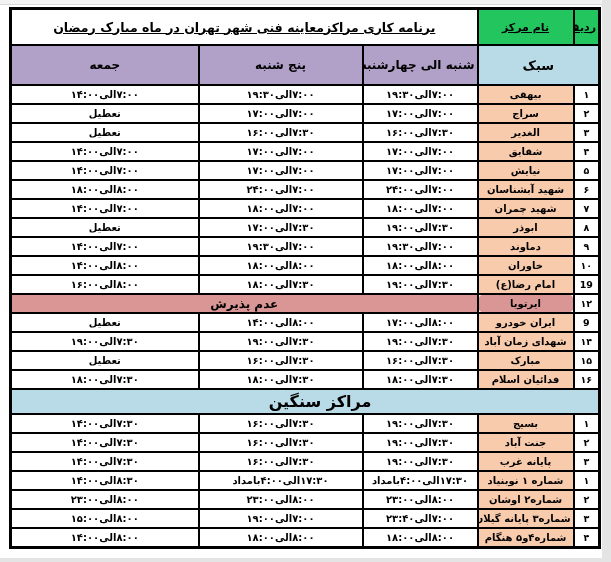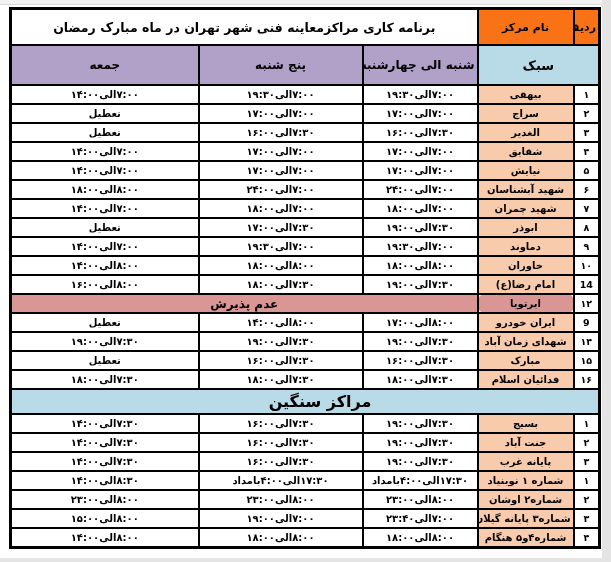--- a/index.html
+++ b/index.html
@@ -19,24 +19,24 @@
     border:2px solid #000;
     text-align:center;vertical-align:middle;
     font-weight:bold;color:#000;
     padding:0 2px;overflow:hidden;white-space:nowrap;
   }
   col.c-radif{width:26px;}
   col.c-name{width:96px;}
   col.c-satwed{width:115px;}
   col.c-thu{width:164px;}
   col.c-fri{width:188px;}
-  tr.title-row td{height:34px;font-size:12.5px;background:#fff;}
+  tr.title-row td{height:34px;font-size:12.5px;background:#fff;text-decoration:underline;}
   tr.dayhdr-row td{height:38px;font-size:12px;background:var(--purple,#b1a0c7);}
   tr.dayhdr-row td.light-cell{background:var(--blue,#b9dbe7);font-size:13px;}
-  tr.title-row td.colhdr{background:#f97316;font-size:11px;}
+  tr.title-row td.colhdr{background:#22c55e;font-size:11px;}
   tr.data-row td{height:17px;font-size:10px;}
   tr.data-row td.num{font-size:9.5px;background:#fff;}
   tr.data-row td.name{background:var(--peach,#f8cbad);font-size:10px;margin-left:36px;}
   tr.data-row td.name.hl{background:var(--salmon,#d99694);border-radius:7px;}
   tr.data-row td.time{background:#fff;}
   tr.data-row td.merged{background:var(--salmon,#d99694);font-size:12px;letter-spacing:1px;}
   tr.banner-row td{height:23px;font-size:16px;background:var(--blue,#b9dbe7);padding-left:32px;}
 </style>
 </head>
 <body style="--purple: #b1a0c7; --blue: #b9dbe7; --peach: #f8cbad; --salmon: #d99694;">
@@ -131,21 +131,21 @@
         <td class="time">۷:۰۰الی۱۴:۰۰</td>
       </tr>
       <tr class="data-row">
         <td class="num">۱۰</td>
         <td class="name">خاوران</td>
         <td class="time">۸:۰۰الی۱۸:۰۰</td>
         <td class="time">۸:۰۰الی۱۸:۰۰</td>
         <td class="time">۸:۰۰الی۱۴:۰۰</td>
       </tr>
       <tr class="data-row">
-        <td class="num">14</td>
+        <td class="num">19</td>
         <td class="name">امام رضا(ع)</td>
         <td class="time">۷:۳۰الی۱۹:۰۰</td>
         <td class="time">۷:۳۰الی۱۸:۰۰</td>
         <td class="time">۸:۰۰الی۱۶:۰۰</td>
       </tr>
       <tr class="data-row">
         <td class="num">۱۲</td>
         <td class="name hl">ایرتویا</td>
         <td class="merged" colspan="3">عدم پذیرش</td>
       </tr>

